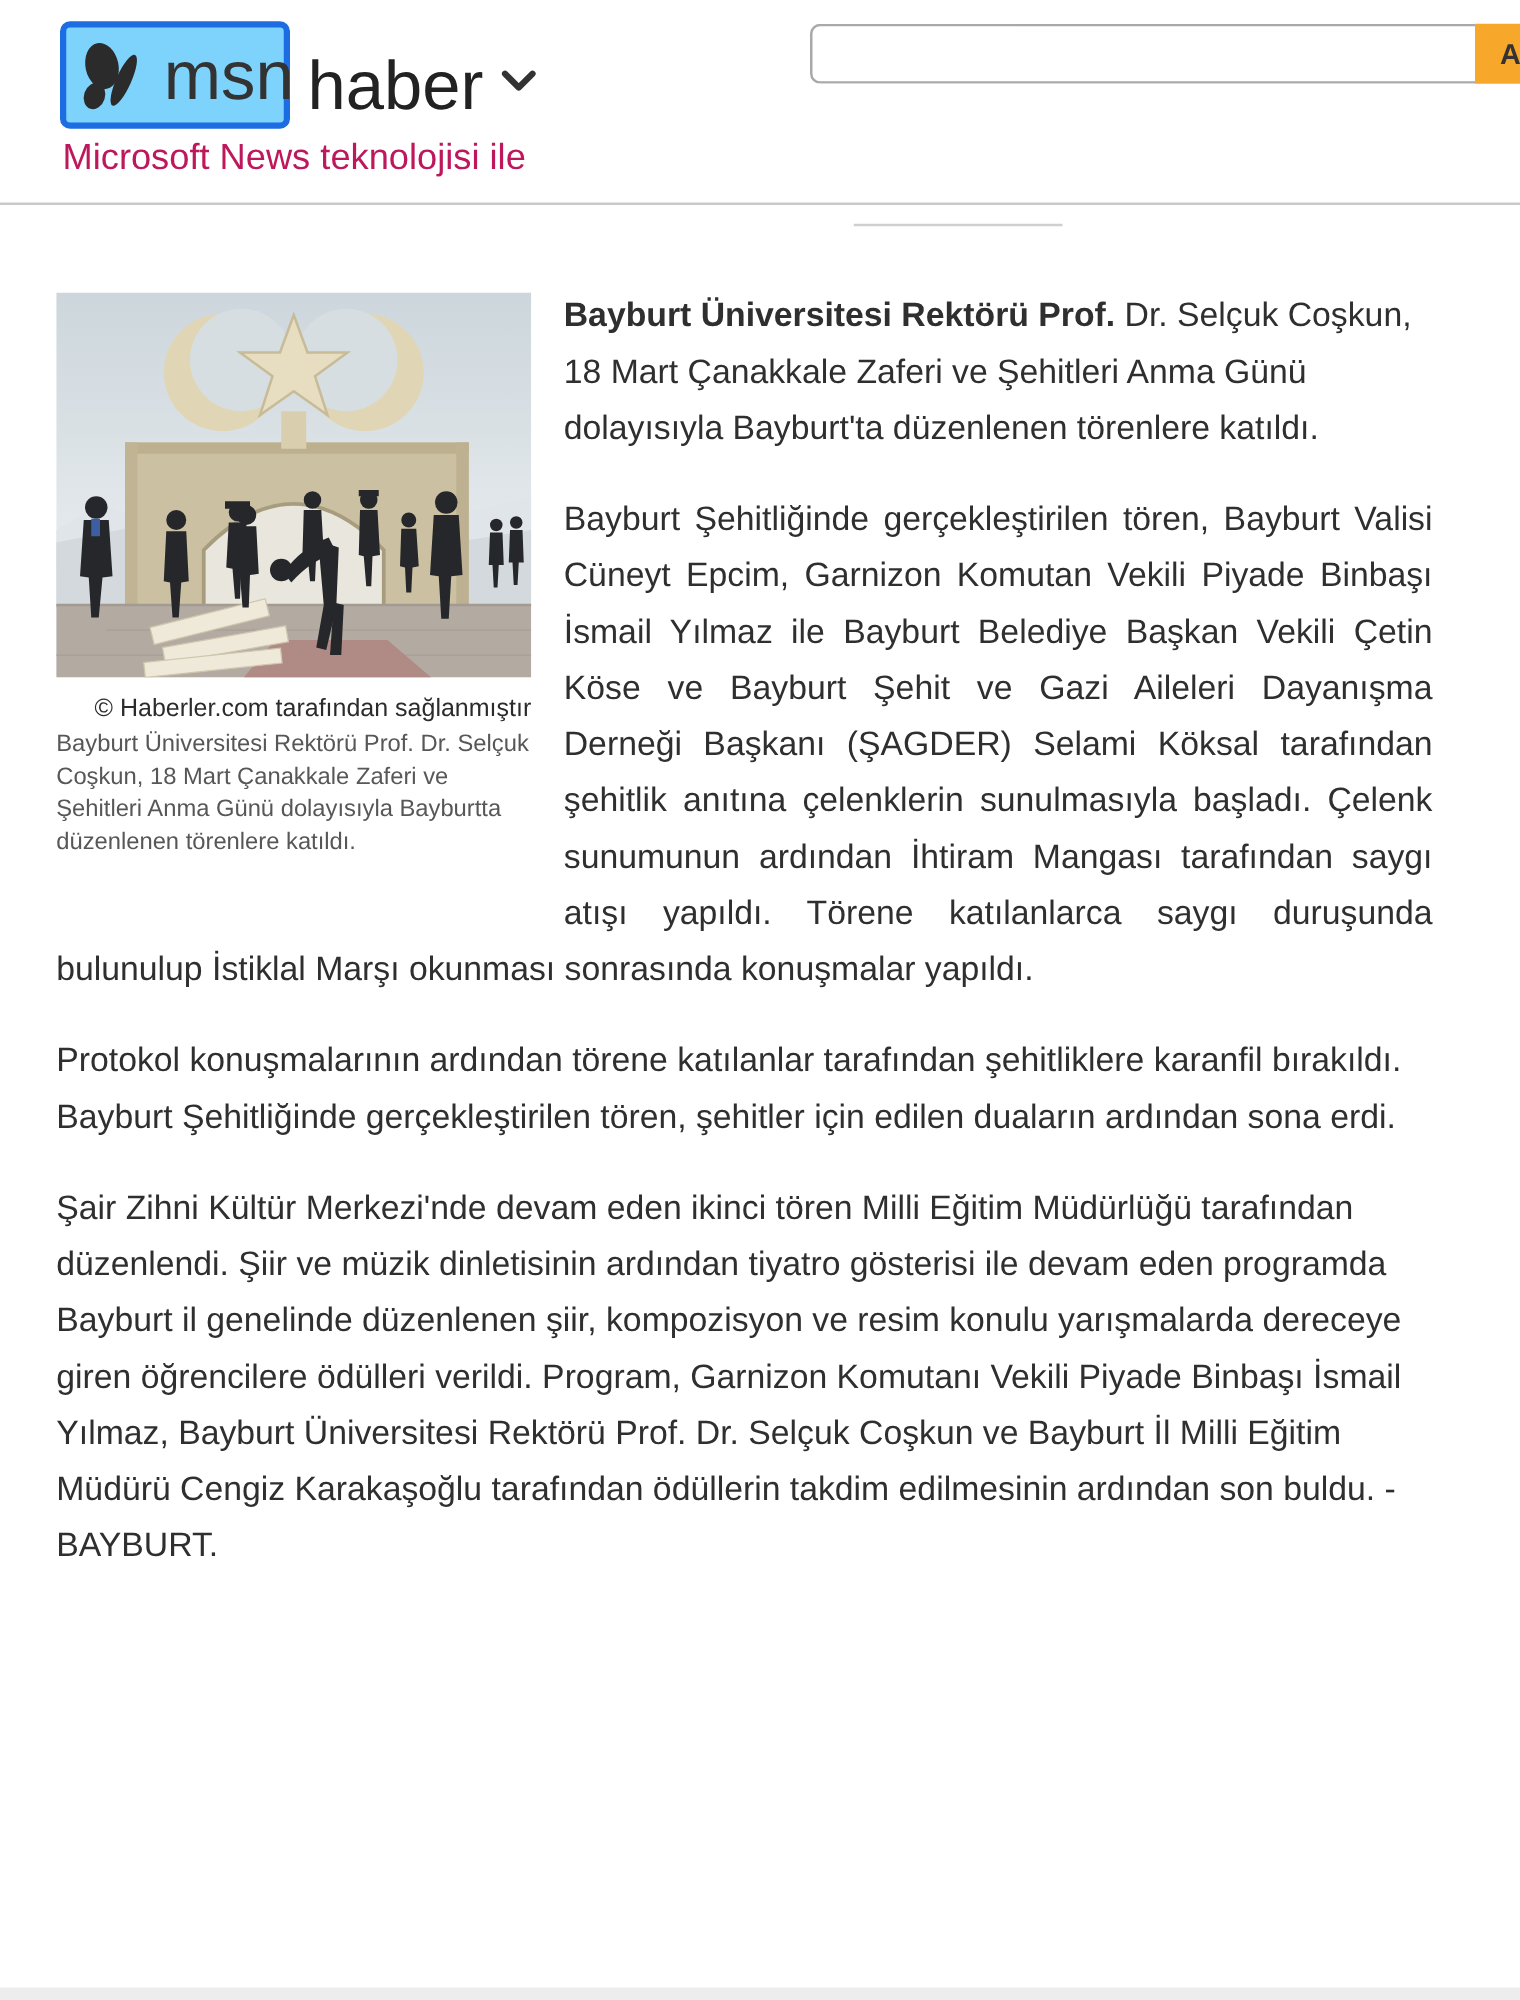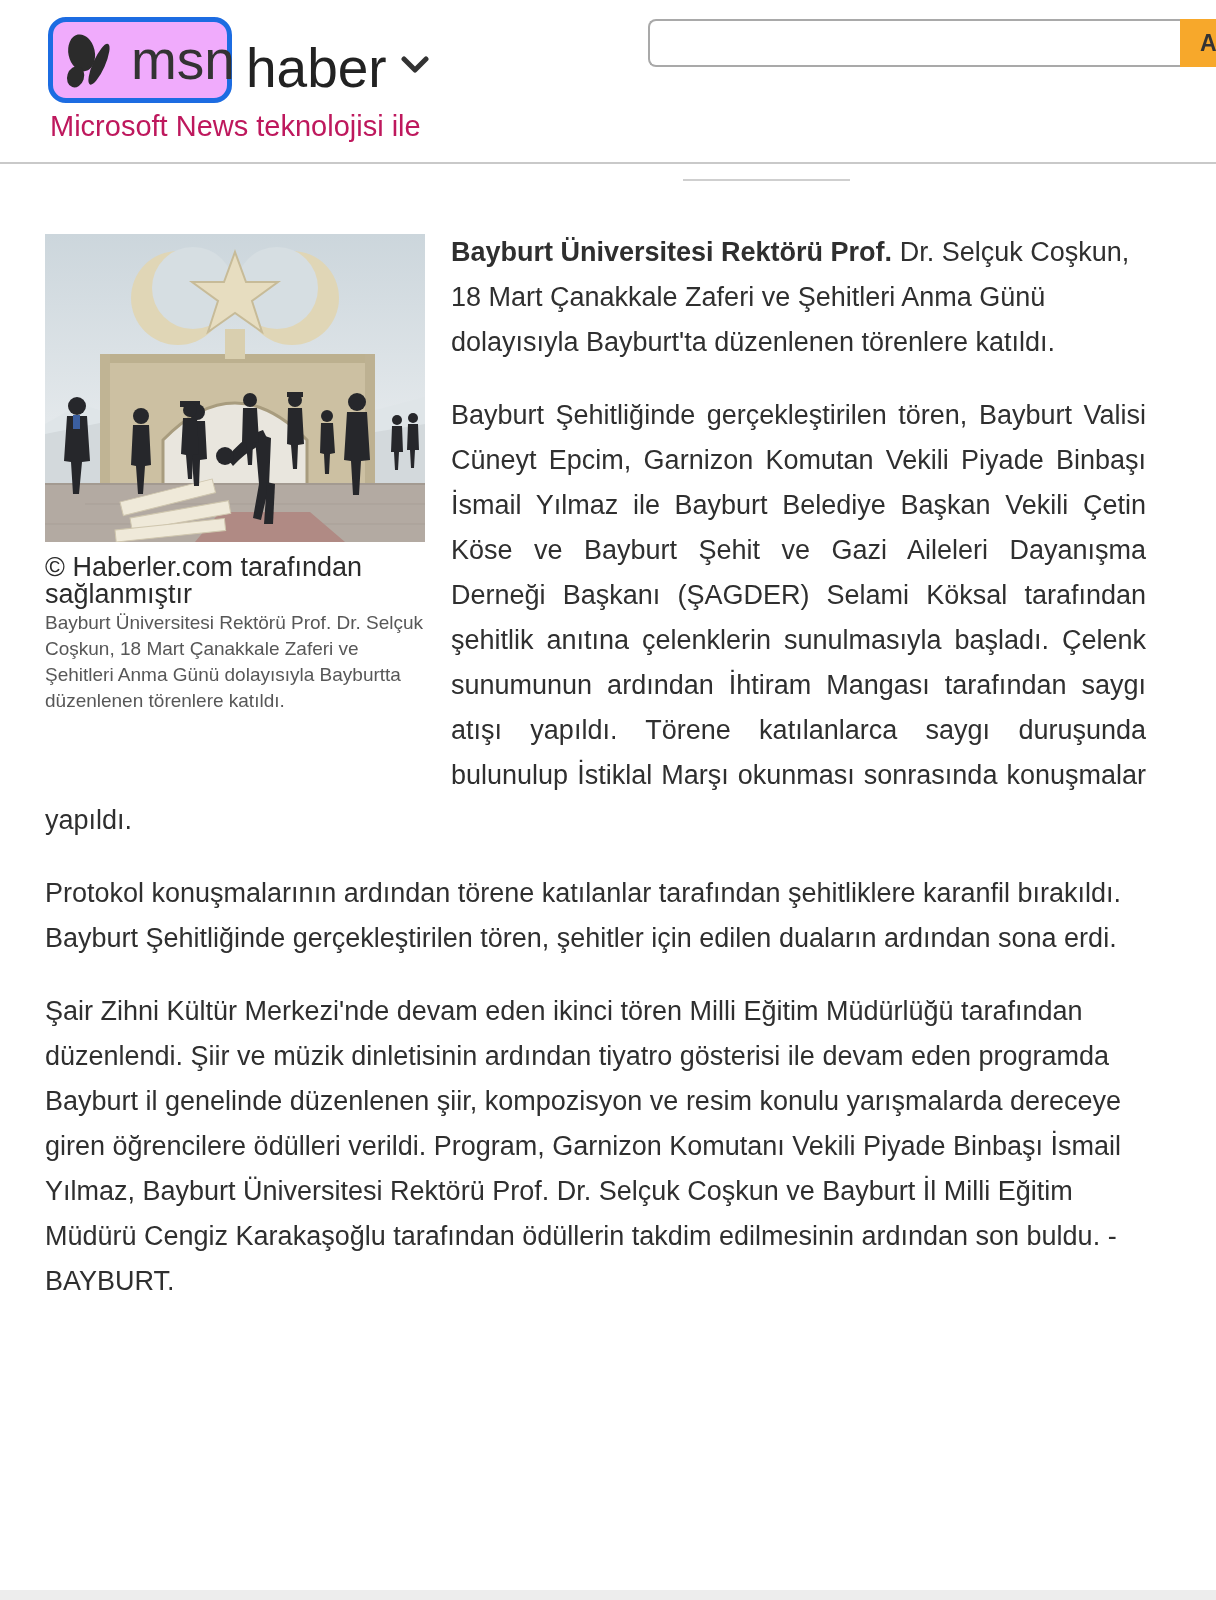--- a/index.html
+++ b/index.html
@@ -6,22 +6,22 @@
   html,body { background:#ffffff; }
   body {
     width:1216px; height:1600px; position:relative; overflow:hidden;
     font-family:"Liberation Sans", sans-serif; color:#2f2f2f;
   }
 
   
   .header { position:relative; height:163px; }
   .brand-row { position:absolute; left:48px; top:17px; display:flex; align-items:center; }
   .logo-box {
-    display:flex; align-items:center; border:5px solid #1c6ce2; border-radius:18px;
-    height:86px; width:184px; padding:0 12px 0 10px; background:#f0abfc; cursor:pointer;
+    display:flex; align-items:center; border:5px solid #1c6ce2; border-radius:8px;
+    height:86px; width:184px; padding:0 12px 0 10px; background:#7dd3fc; cursor:pointer;
   }
   .logo-box svg { width:60px; height:64px; flex:0 0 auto; }
   .logo-msn { font-size:55px; color:#333; margin-left:8px; line-height:1; }
   .brand-section { font-size:55px; color:#222; margin-left:14px; line-height:1;margin-top:16px; }
   .chevron { margin-left:14px; margin-top:10px; }
   .tagline { position:absolute; left:50px; top:110px; font-size:29px; color:#be185d; }
 
   .search { position:absolute; left:648px; top:19px; width:622px; height:48px; display:flex; }
   .search input {
     flex:1 1 auto; border:2px solid #a9a9a9; border-right:none;
@@ -43,21 +43,21 @@
   h1.title span { display:block; }
   .title-rule { width:167px; height:2px; background:#cfcfcf; margin:16px 0 0 638px; }
 
   .body-flow { margin-top:49px; font-size:27px; line-height:45px; color:#2f2f2f; }
   .body-flow p { margin:0 0 28px 0; }
   .p-justify { text-align:justify; }
   .lead-bold { font-weight:bold; }
 
   figure.photo-fig { float:left; width:380px; margin:4px 26px 65px 0; }
   .photo-fig svg.photo { display:block; width:380px; height:308px; }
-  .credit { font-size:27px; color:#2b2b2b; margin-top:12px; line-height:27px; }
+  .credit { font-size:20px; color:#2b2b2b; margin-top:12px; line-height:27px;text-align:right; }
   .caption { font-size:19px; color:#575757; line-height:26px; margin-top:2px; }
 
   .footer-strip { position:absolute; left:0; top:1590px; width:1216px; height:10px; background:#ededed; }
 </style>
 </head>
 <body>
 
 <div class="header">
   <div class="brand-row">
     <div class="logo-box">

